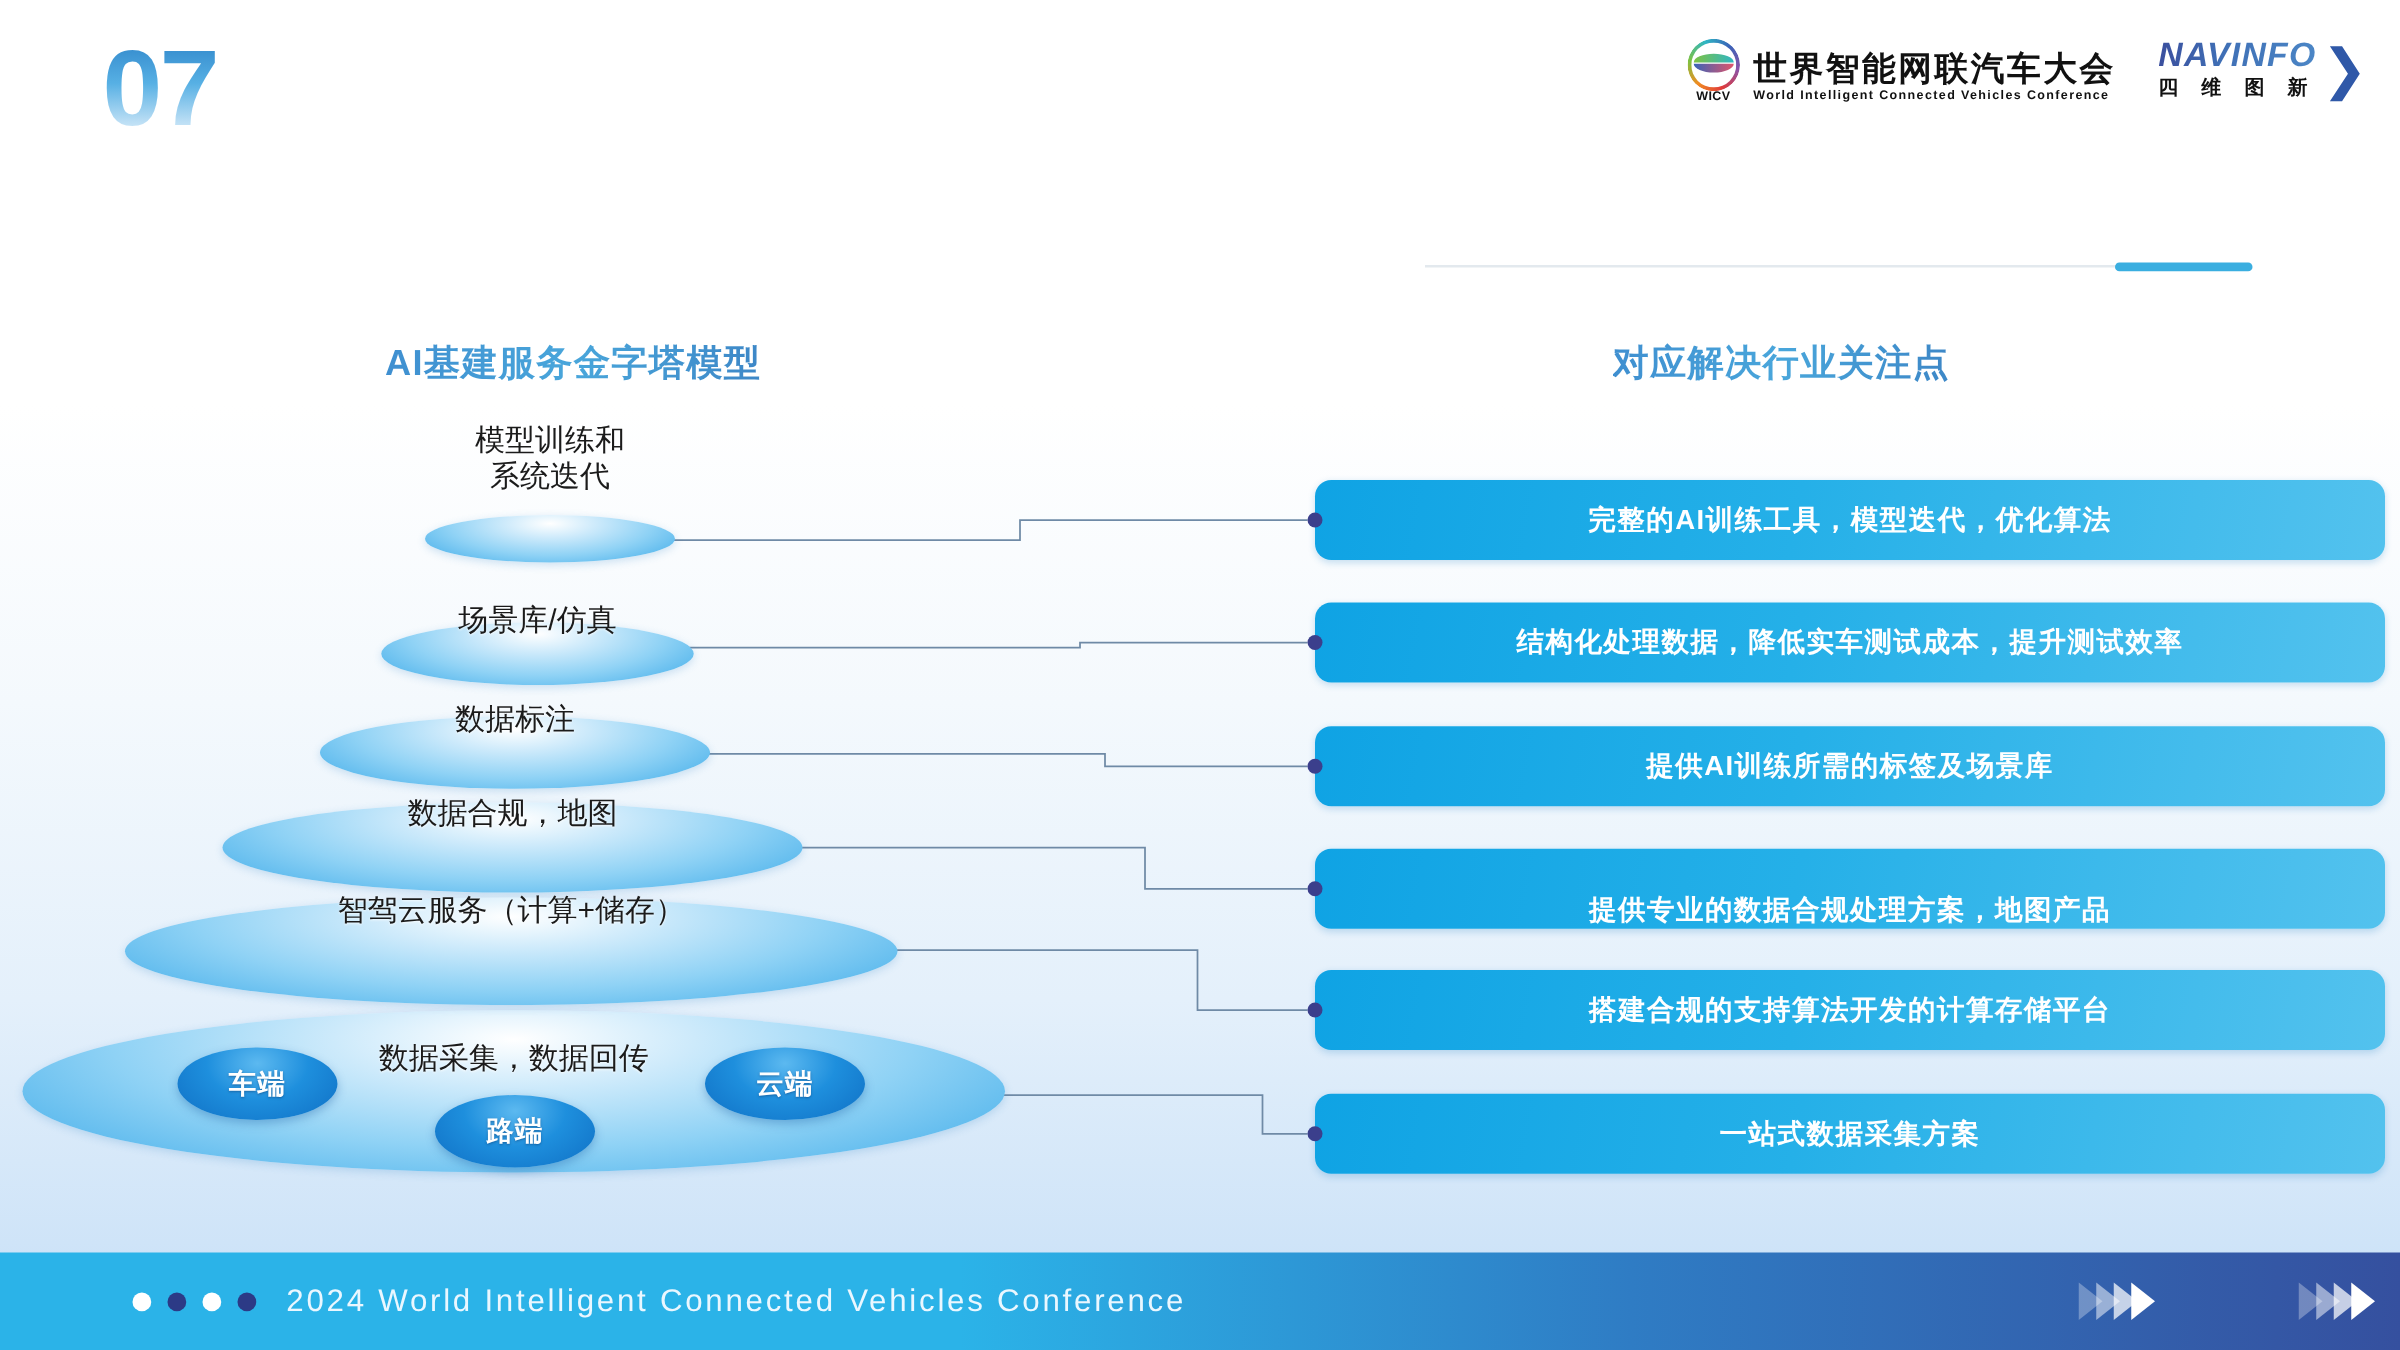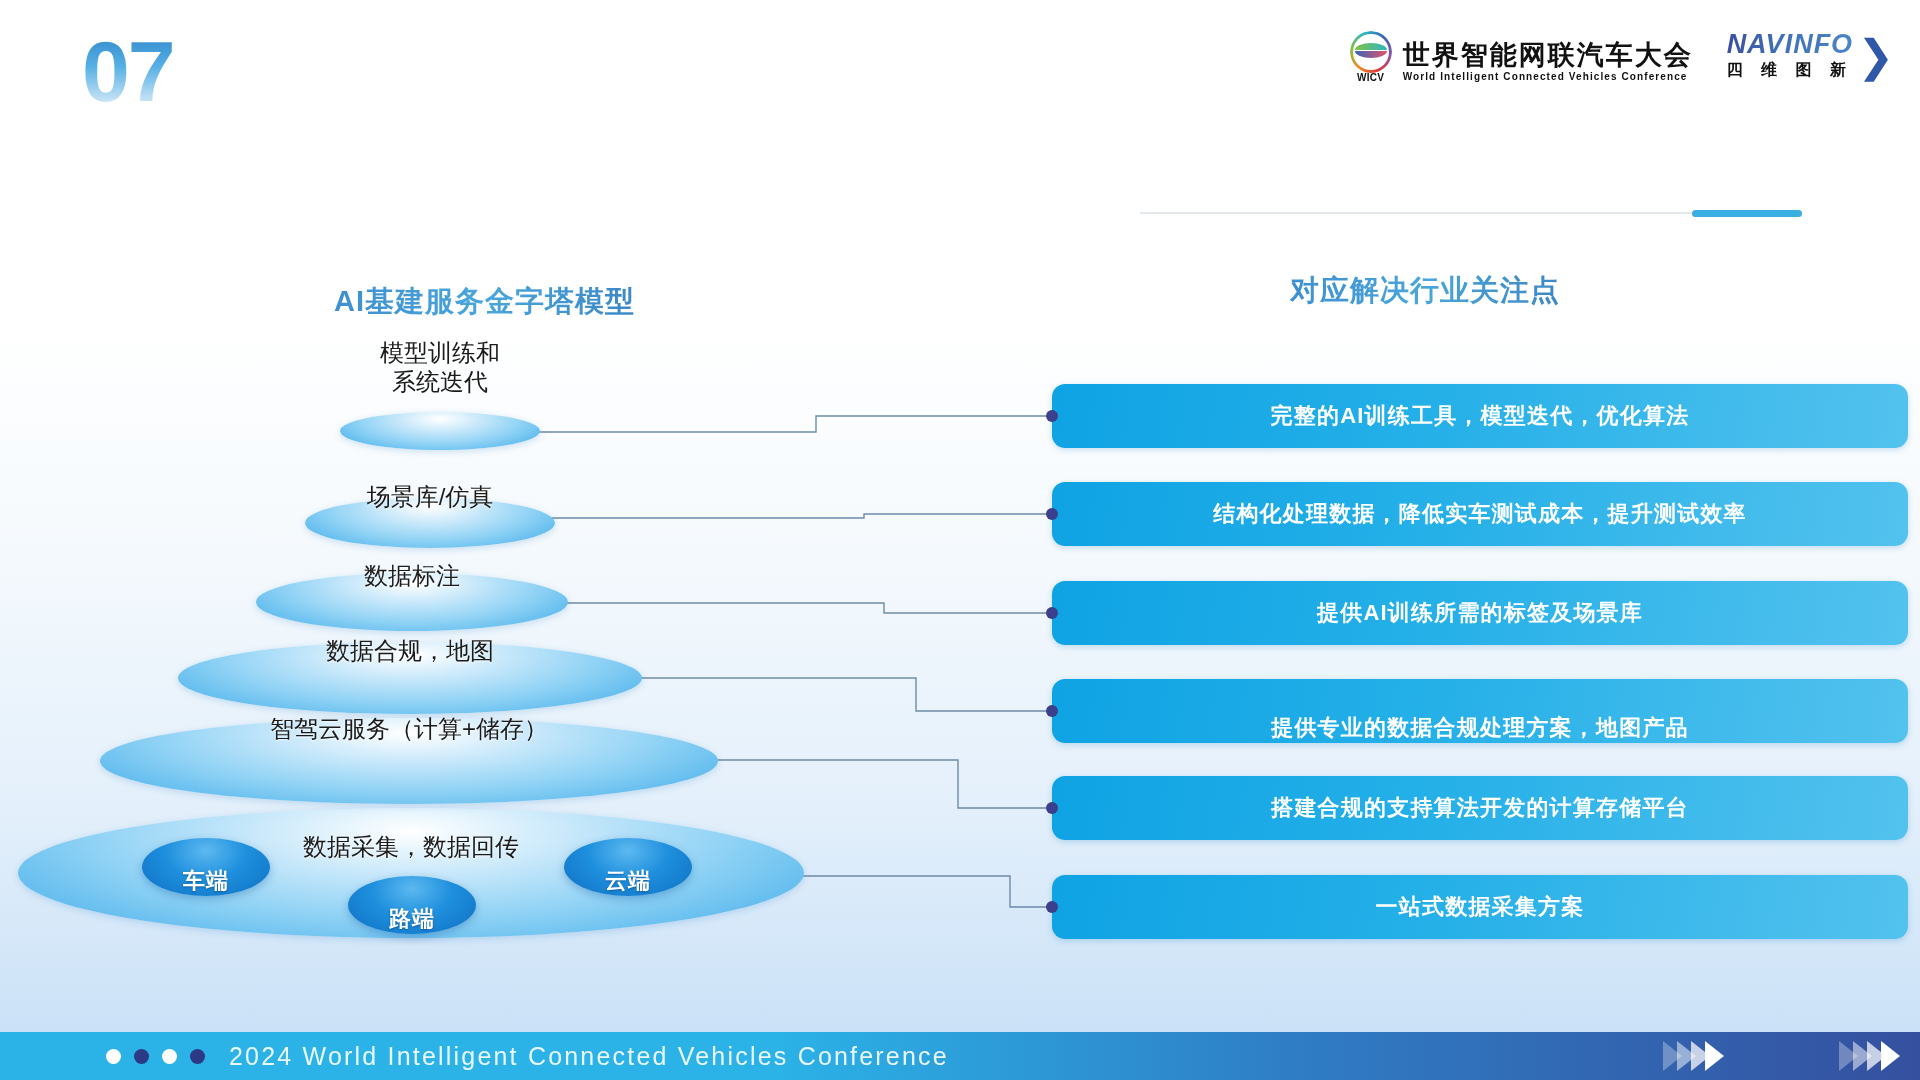--- a/index.html
+++ b/index.html
@@ -65,41 +65,41 @@
 
   .accent-line{ position:absolute; left:1140px; top:212px; width:660px; height:2px; background:#e3e9ee; }
   .accent-line .seg{ position:absolute; right:-2px; top:-2px; width:110px; height:7px; background:#3aaee0; border-radius:4px; }
 
   
   .sec-head{
     position:absolute; font-size:29px; font-weight:700; letter-spacing:1px;
     background:linear-gradient(90deg,#3f8fd0 0%,#49a6db 50%,#3d87c7 100%);
     -webkit-background-clip:text;background-clip:text;color:transparent;-webkit-text-fill-color:transparent;
   }
-  .sec-head.left{ left:334px; top:271px;margin-top:11px; }
+  .sec-head.left{ left:308px; top:271px; }
   .sec-head.right{ left:1290px; top:271px; }
 
   
   .pyramid{ position:absolute; left:0; top:320px; width:1010px; height:660px; }
   .tier{ position:absolute; border-radius:50%; }
   .tier .disc{
     position:absolute; inset:0; border-radius:50%;
     background:radial-gradient(ellipse at 50% 18%, #ffffff 0%, #cdeafb 26%, #8fd2f5 58%, #3aa9e8 100%);
     box-shadow:0 2px 7px rgba(60,140,200,.24);
   }
   .tier .lbl{
     position:absolute; left:0; right:0; text-align:center;
     color:#1b1b1b; font-size:24px; line-height:1.22; font-weight:400;
     text-shadow:0 1px 2px rgba(255,255,255,.9);
   }
 
   .pill{
     position:absolute; border-radius:50%;
     background:radial-gradient(ellipse at 50% 22%, #5cb9f0 0%, #1e8fdd 45%, #0f6fc4 100%);
-    display:flex; align-items:flex-end; justify-content:center;
+    display:flex; align-items:center; justify-content:center;
     color:#fff; font-size:22px; font-weight:700; letter-spacing:1px;
     box-shadow:0 3px 8px rgba(20,90,160,.35);
     text-shadow:0 1px 2px rgba(0,40,90,.45);
   }
 
   
   .bar{
     position:absolute; left:1052px; width:856px; height:64px;
     border-radius:13px;
     background:linear-gradient(100deg,#0fa3e4 0%,#25b0e8 45%,#53c2ee 100%);
@@ -109,21 +109,21 @@
   }
 
   .dot{
     position:absolute; width:12px; height:12px; border-radius:50%;
     background:#3b3f8c; left:1046px;
   }
   svg.links{ position:absolute; left:0; top:0; width:1920px; height:1080px; pointer-events:none; }
 
   
   .footer{
-    position:absolute; left:0; bottom:0; width:1920px; height:48px;
+    position:absolute; left:0; bottom:0; width:1920px; height:78px;
     background:linear-gradient(90deg,#2bb3e8 0%,#2bb3e8 40%,#2f7cc4 68%,#35509f 100%);
     display:flex; align-items:center;
   }
   .f-dots{ display:flex; gap:13px; margin-left:106px; }
   .f-dots i{ width:15px; height:15px; border-radius:50%; display:block; }
   .f-dots i.w{ background:#ffffff; }
   .f-dots i.d{ background:#2c3a86; }
   .f-text{ margin-left:24px; color:#eaf7ff; font-size:25px; letter-spacing:2.2px; }
   .chevs{ position:absolute; display:flex; align-items:center; }
   .chevs.g1{ right:196px; }

